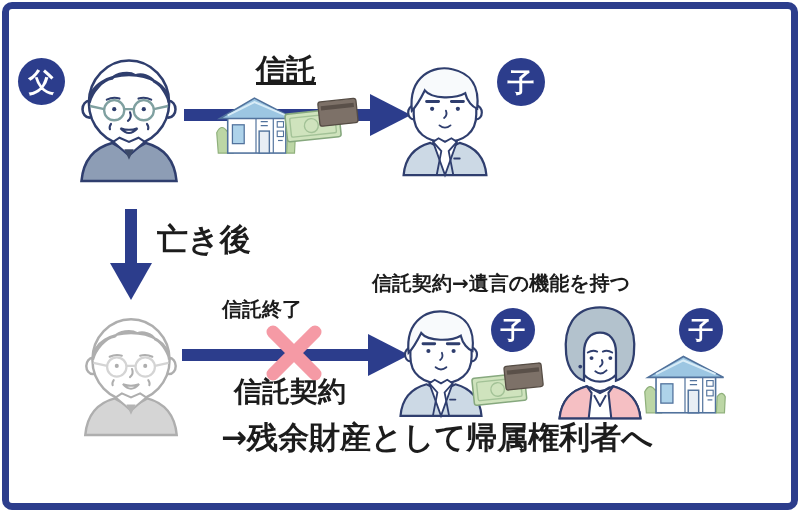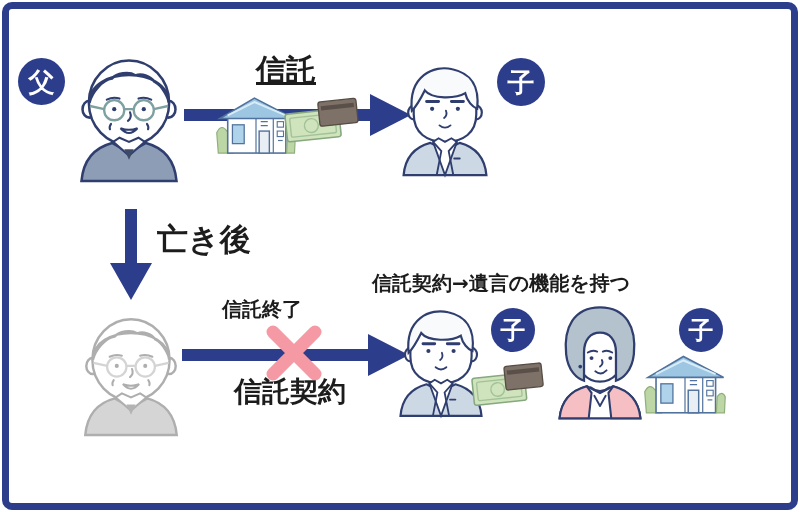--- a/index.html
+++ b/index.html
@@ -196,13 +196,14 @@
   </svg>
 
   <div class="badge" style="left:679px;top:308px;width:44px;height:44px;font-size:25px;">
     <span>子</span>
   </div>
 
   <svg class="abs" style="left:637px;top:350px;" width="96" height="66" viewBox="0 0 112 82">
     <use href="#house-art"></use>
   </svg>
 
+  <div class="abs black-label" style="left:221px;top:417px;font-size:31px;">→残余財産として帰属権利者へ</div>
 </div>
 
 </body></html>

